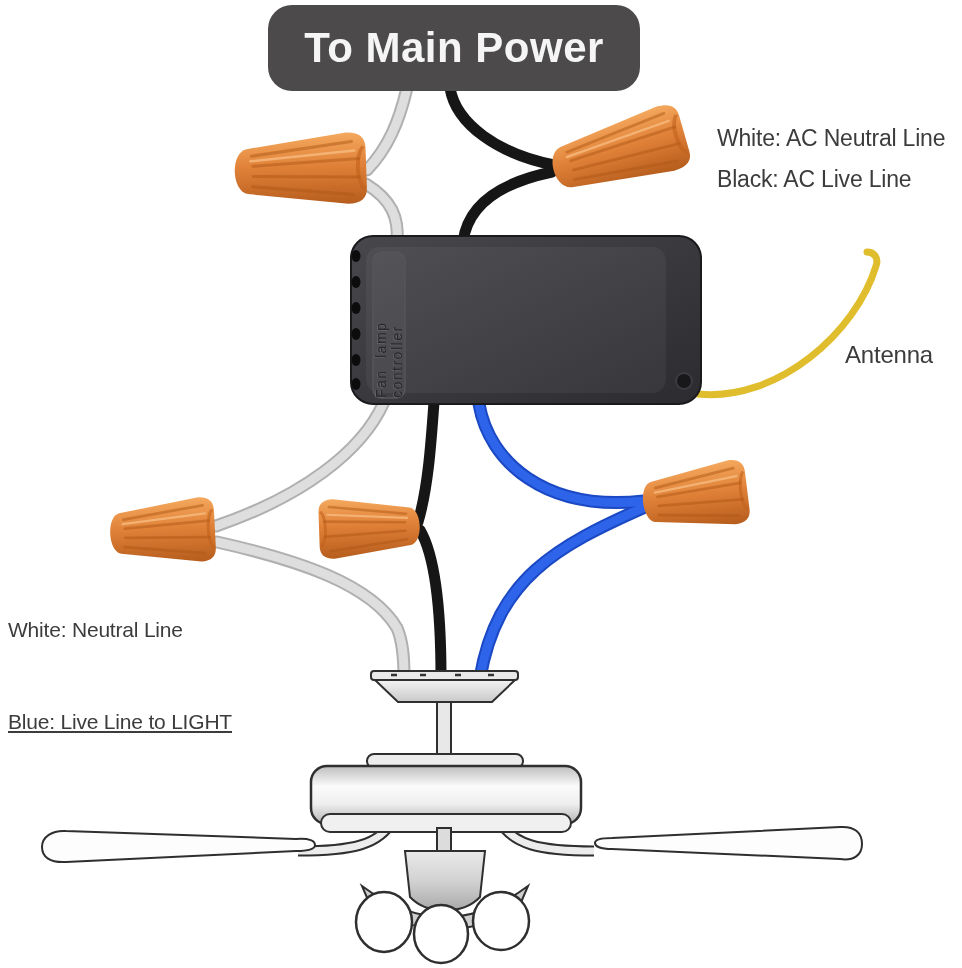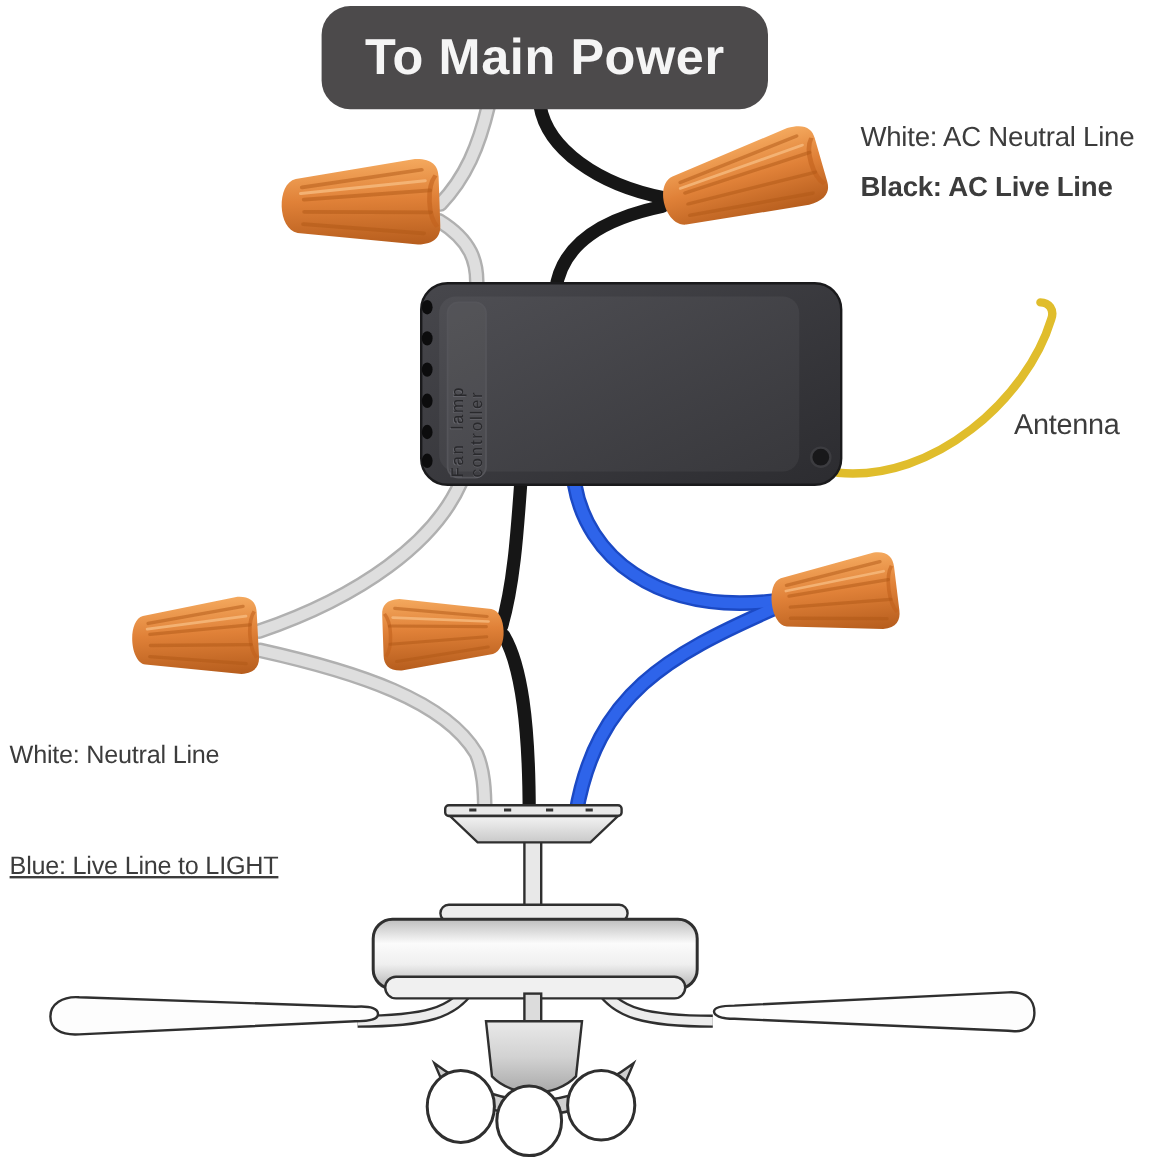--- a/index.html
+++ b/index.html
@@ -5,23 +5,23 @@
   html,body{margin:0;padding:0;background:#ffffff;}
   .stage{position:relative;width:962px;height:968px;background:#ffffff;overflow:hidden;
          font-family:"Liberation Sans",sans-serif;}
   .stage svg{position:absolute;left:0;top:0;}
 
   .badge{position:absolute;left:268px;top:5px;width:372px;height:86px;
          background:#4c4a4b;border-radius:24px;display:flex;align-items:center;justify-content:center;
          color:#f5f5f5;font-size:42px;font-weight:bold;letter-spacing:0.5px;}
 
   .lbl{position:absolute;color:#3c3c3c;white-space:nowrap;letter-spacing:-0.2px;}
-  .lbl-ac{font-size:23px;left:717px;}
+  .lbl-ac{font-size:23px;left:717px;margin-top:24px;}
   .lbl-ac.l1{top:101px;}
-  .lbl-ac.l2{top:142px;font-weight:bold;}
+  .lbl-ac.l2{top:142px;}
   .lbl-ant{font-size:24px;left:845px;top:341px;}
   .lbl-out{font-size:21px;left:8px;}
   .lbl-out.l1{top:618px;}
   .lbl-out.l2{top:664px;}
   .lbl-out.l3{top:710px;text-decoration:underline;}
 
   .ctl-label{position:absolute;left:371px;top:252px;width:36px;height:146px;
              display:flex;align-items:center;justify-content:center;
              writing-mode:vertical-rl;transform:rotate(180deg);
              font-size:14px;color:#29292c;letter-spacing:1.5px;word-spacing:6px;

